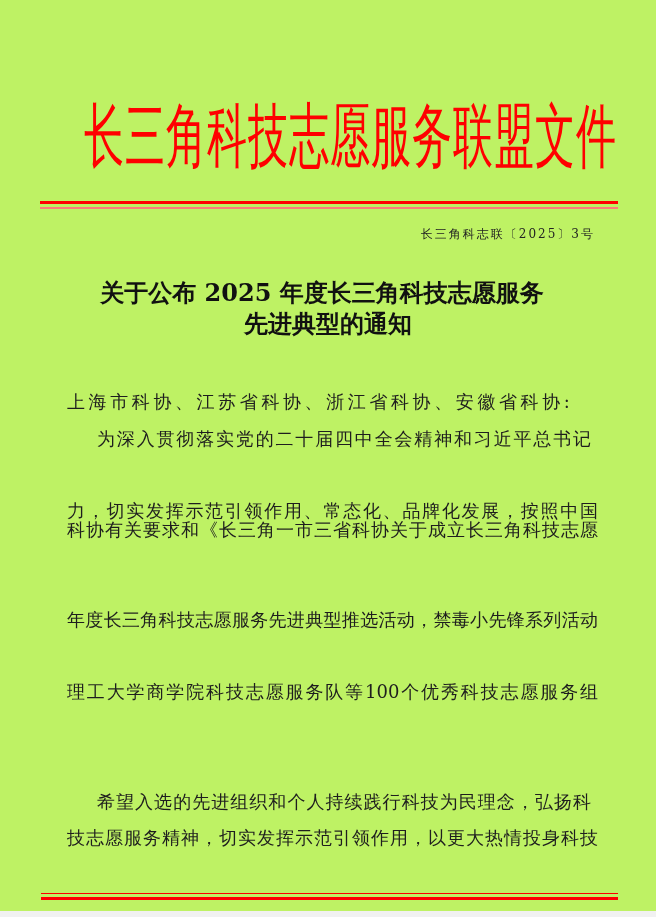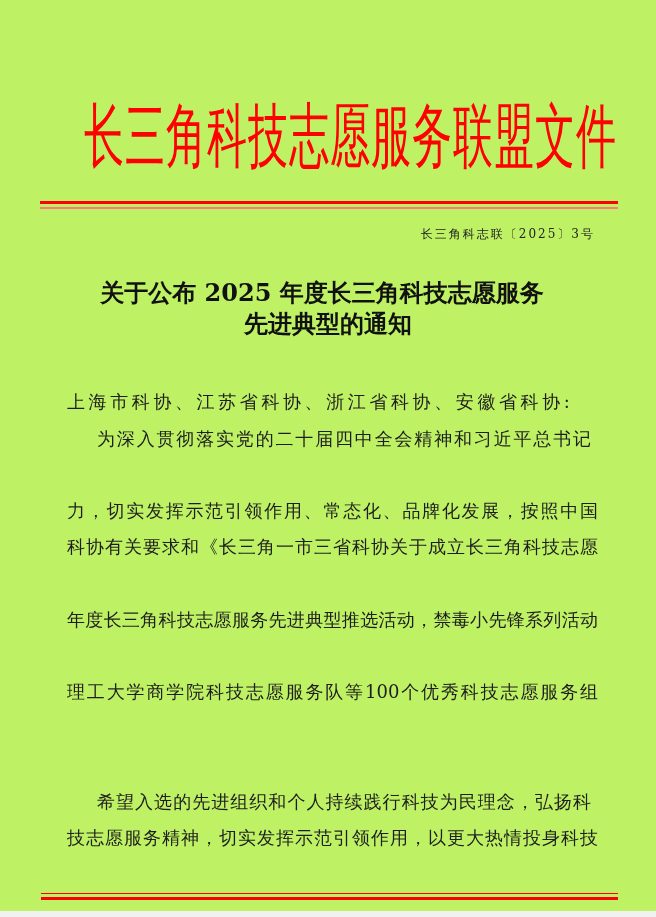--- a/index.html
+++ b/index.html
@@ -72,21 +72,21 @@
 
   <div class="doc-number">长三角科志联〔2025〕3号</div>
 
   <div class="heading l1">关于公布 2025 年度长三角科技志愿服务</div>
   <div class="heading l2">先进典型的通知</div>
 
   <div class="body-line salutation" style="top:390px">上海市科协、江苏省科协、浙江省科协、安徽省科协:</div>
 
   <div class="body-line indent" style="top:427px">为深入贯彻落实党的二十届四中全会精神和习近平总书记</div>
   <div class="body-line" style="top:499px">力，切实发挥示范引领作用、常态化、品牌化发展，按照中国</div>
-  <div class="body-line" style="top:535px">科协有关要求和《长三角一市三省科协关于成立长三角科技志愿</div>
+  <div class="body-line" style="top:518px">科协有关要求和《长三角一市三省科协关于成立长三角科技志愿</div>
   <div class="body-line" style="top:608px">年度长三角科技志愿服务先进典型推选活动，禁毒小先锋系列活动</div>
   <div class="body-line" style="top:680px">理工大学商学院科技志愿服务队等100个优秀科技志愿服务组</div>
   <div class="body-line indent" style="top:790px">希望入选的先进组织和个人持续践行科技为民理念，弘扬科</div>
   <div class="body-line" style="top:826px">技志愿服务精神，切实发挥示范引领作用，以更大热情投身科技</div>
 
   <div class="rule bot-thin"></div>
   <div class="rule bot-thick"></div>
 </div>
 
 </body></html>

